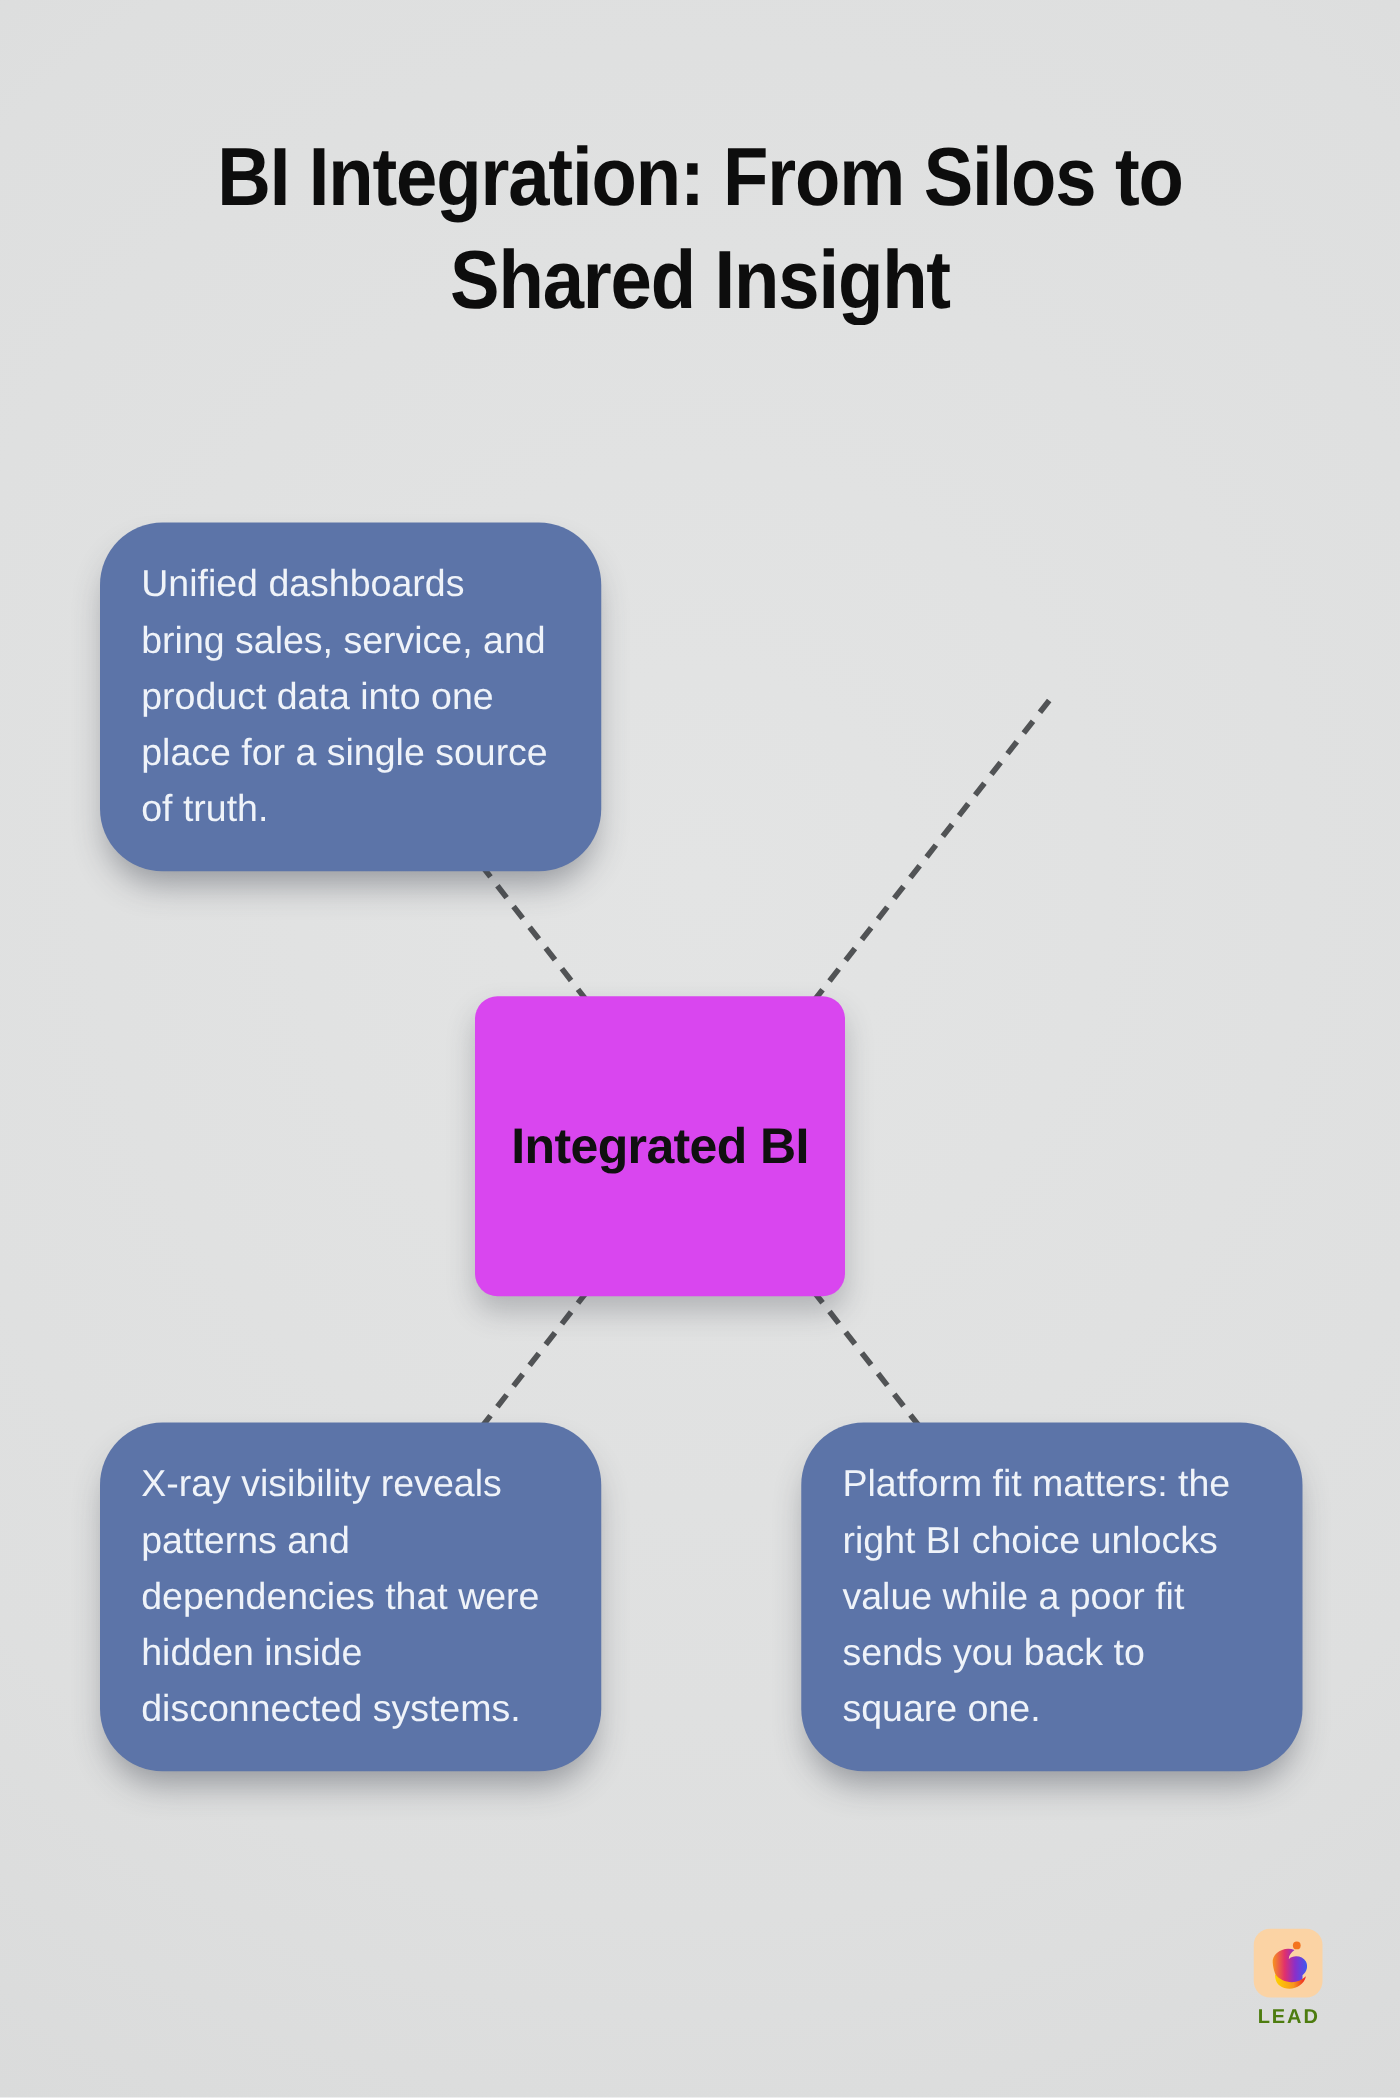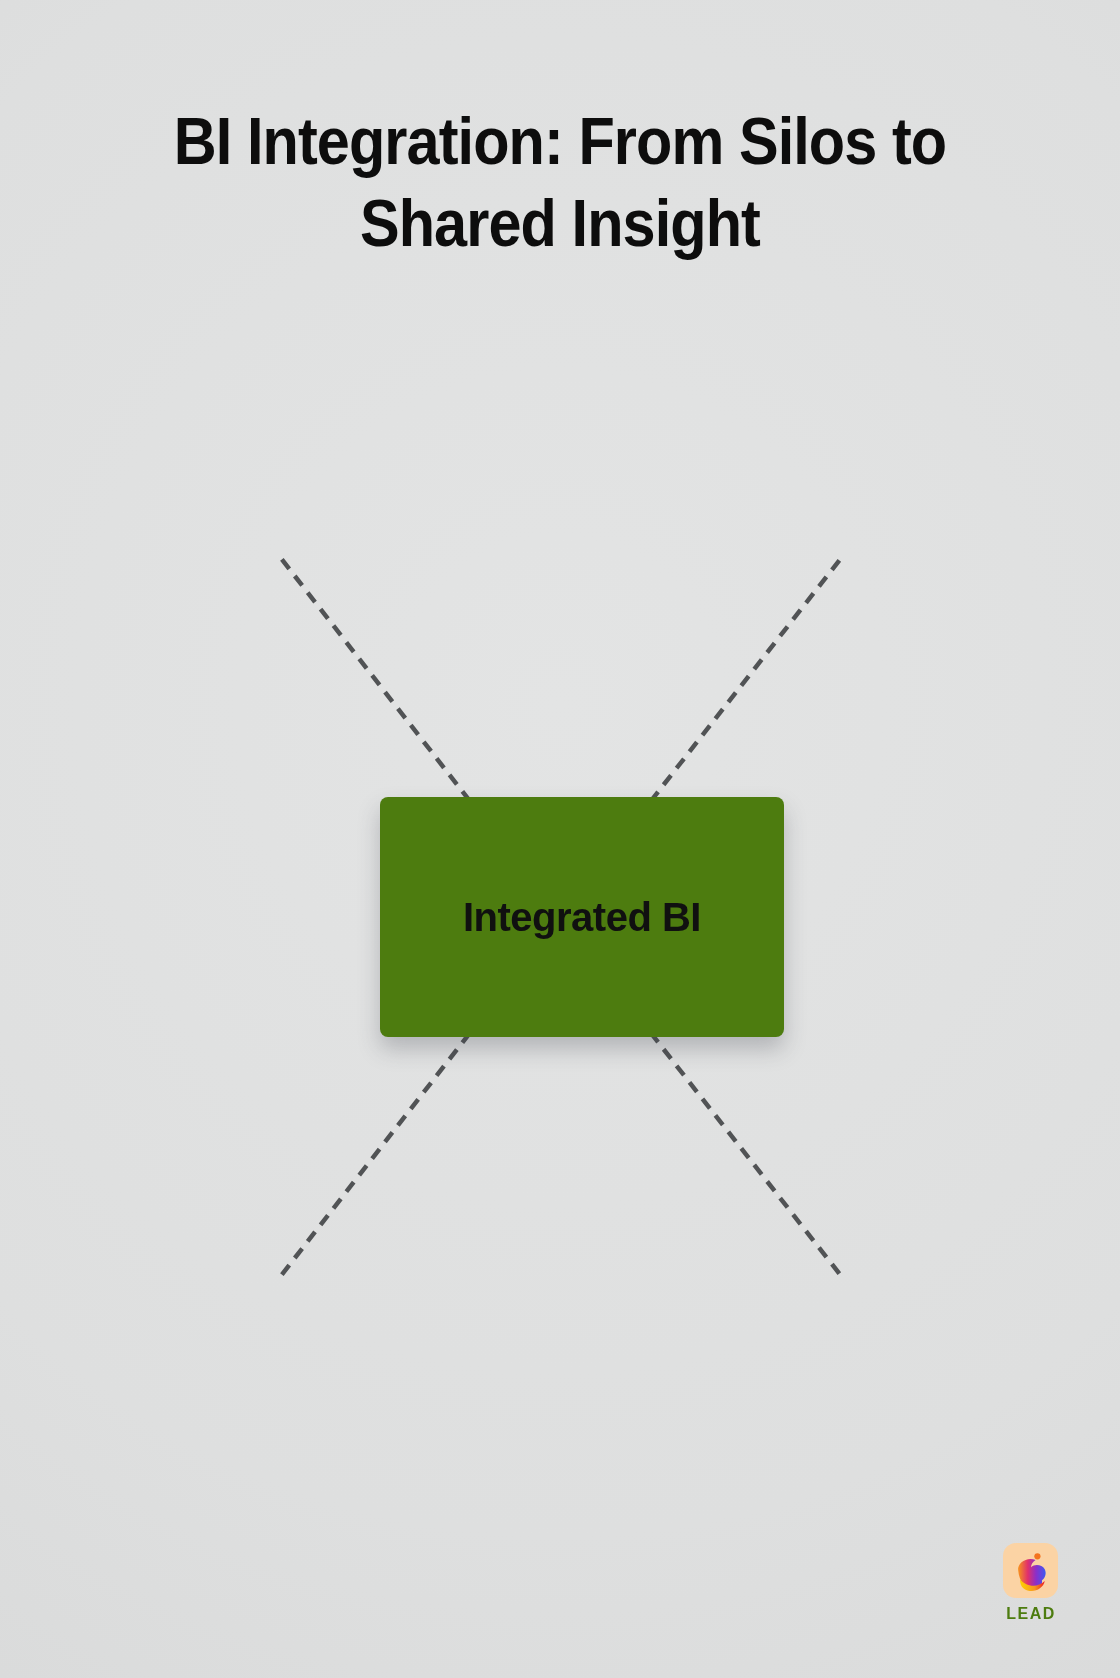--- a/index.html
+++ b/index.html
@@ -63,24 +63,24 @@
   }
   .card-tl { left: 80px;  top: 418px; }
   .card-tr { left: 641px; top: 418px; }
   .card-bl { left: 80px;  top: 1138px; }
   .card-br { left: 641px; top: 1138px; }
 
   .center-node {
     position: absolute;
     left: 380px;
     top: 797px;
-    width: 404px;
+    width: 296px;
     height: 240px;
-    border-radius: 8px;
-    background: #4d7c0f;
+    border-radius: 18px;
+    background: #d946ef;
     box-shadow: 0 12px 22px rgba(60, 65, 75, 0.28);
     z-index: 2;
     display: flex;
     align-items: center;
     justify-content: center;
   }
   .center-node .label {
     font-size: 40px;
     font-weight: 700;
     color: #101010;
@@ -121,27 +121,36 @@
   <h1 class="title">BI Integration: From Silos to
 Shared Insight</h1>
 
   <svg class="connectors" width="1120" height="1678" viewBox="0 0 1120 1678" aria-hidden="true">
     <line class="connector" x1="560" y1="917" x2="280" y2="557"></line>
     <line class="connector" x1="560" y1="917" x2="842" y2="557"></line>
     <line class="connector" x1="560" y1="917" x2="280" y2="1277"></line>
     <line class="connector" x1="560" y1="917" x2="842" y2="1277"></line>
   </svg>
 
+  <div class="info-card card-tl">
+    <p>Unified dashboards bring sales, service, and product data into one place for a single source of truth.</p>
+  </div>
 
 
   <div class="center-node">
     <span class="label">Integrated BI</span>
   </div>
 
+  <div class="info-card card-bl">
+    <p>X-ray visibility reveals patterns and dependencies that were hidden inside disconnected systems.</p>
+  </div>
 
+  <div class="info-card card-br">
+    <p>Platform fit matters: the right BI choice unlocks value while a poor fit sends you back to square one.</p>
+  </div>
 
   <div class="brand">
     <div class="brand-mark">
       <svg width="44" height="44" viewBox="0 0 48 48" aria-hidden="true">
         <defs>
           <linearGradient id="lg-body" x1="0" y1="0" x2="1" y2="0">
             <stop offset="0" stop-color="#f7941d"></stop>
             <stop offset="0.35" stop-color="#e1306c"></stop>
             <stop offset="0.65" stop-color="#8b2fc9"></stop>
             <stop offset="1" stop-color="#3d5af1"></stop>

